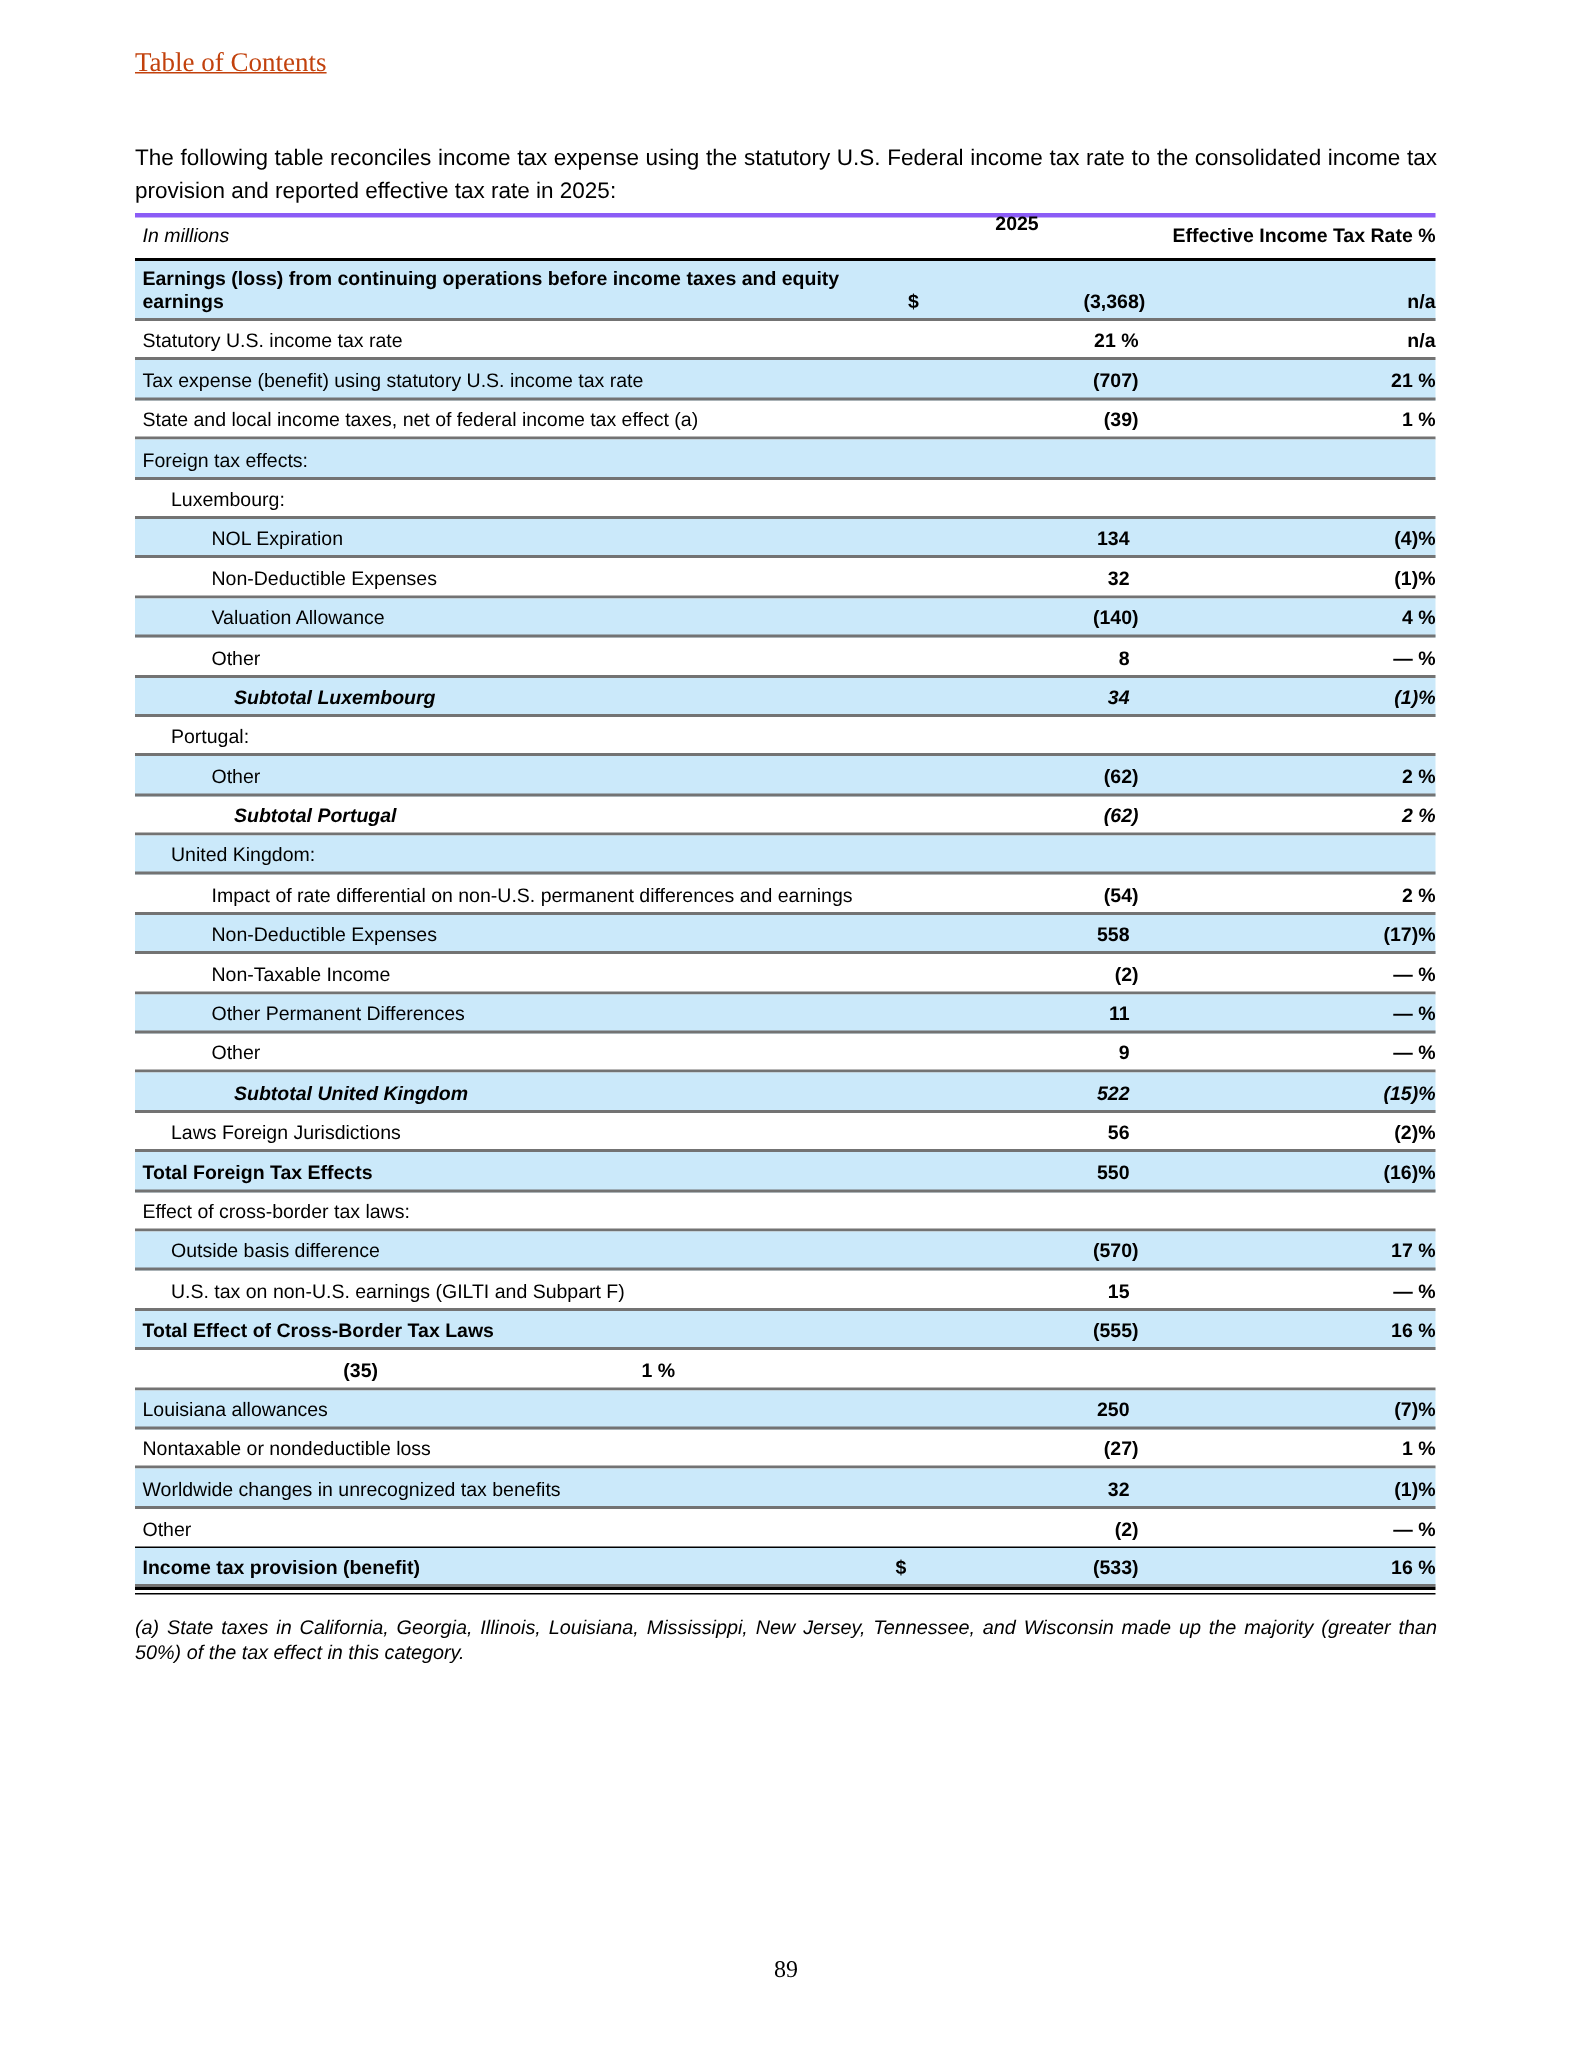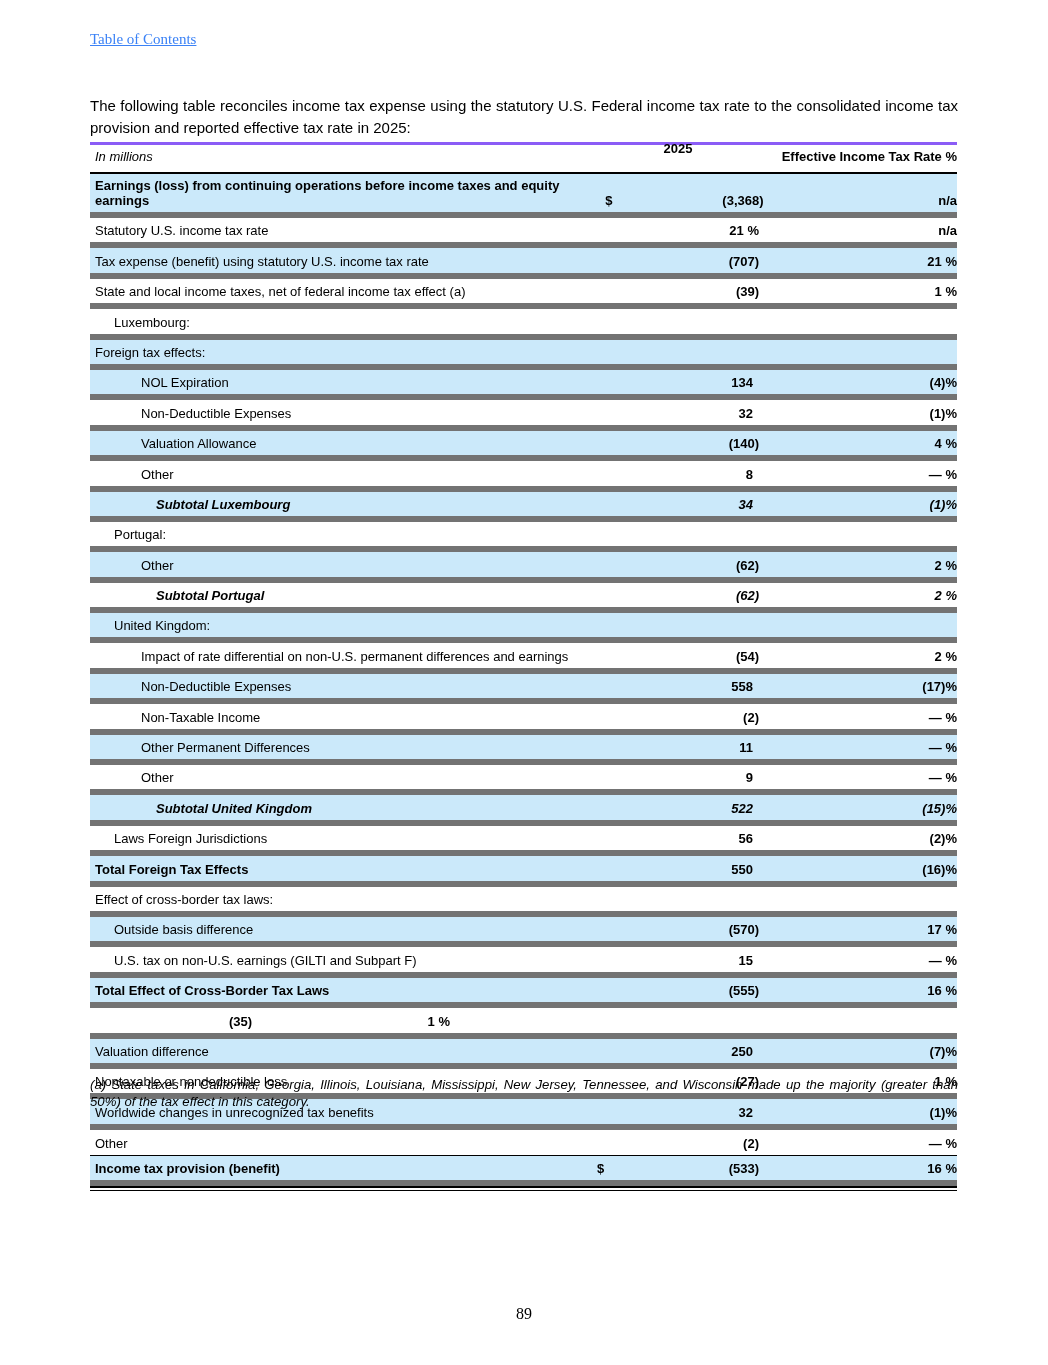--- a/index.html
+++ b/index.html
@@ -7,22 +7,22 @@
     position:relative;
     width:1048px;height:1365px;
     background:#fff;
     font-family:"Liberation Sans", sans-serif;
     color:#000;
     overflow:hidden;
   }
   .toc-link{
     position:absolute;left:90px;top:31px;
     font-family:"Liberation Serif", serif;
-    font-size:15px;
-    color:#3b82f6;
+    font-size:18px;
+    color:#c2410c;
     text-decoration:underline;
     cursor:pointer;
   }
   .intro{
     position:absolute;left:90px;top:80px;width:868px;
     font-size:15px;line-height:21.5px;
     text-align:justify;
   }
   .taxtable{
     position:absolute;left:90px;top:142px;width:867px;
@@ -34,21 +34,21 @@
     border-top:3px solid #8b5cf6;
     border-bottom:2px solid #000;
     box-sizing:content-box;
   }
   .h-label{flex:1 1 auto;font-style:italic;padding:0 0 4px 5px;}
   .h-amt{width:162px;text-align:center;font-weight:700;padding-bottom:20px;}
   .h-rate{width:198px;text-align:right;font-weight:700;padding-bottom:4px;}
   .trow{
     display:flex;align-items:flex-end;
     height:24.4px;
-    border-bottom:6px solid #737373;
+    border-bottom:2px solid #737373;
   }
   .trow.tall{height:38px;}
   .trow.shade{background:#cbe9fa;}
   .trow.rule-below{border-bottom:1.5px solid #000;height:24.9px;}
   .c-label{flex:1 1 auto;padding-bottom:4px;line-height:15px;}
   .c-cur{width:20px;text-align:left;padding-bottom:4px;font-weight:700;}
   .c-amt{width:142px;text-align:right;padding-bottom:4px;font-weight:700;}
   .c-rate{width:198px;text-align:right;padding-bottom:4px;font-weight:700;}
   .w-bold{font-weight:700;}
   .w-subtotal{font-weight:700;font-style:italic;}
@@ -102,28 +102,28 @@
           <div class="c-cur"></div>
           <div class="c-amt">(707)</div>
           <div class="c-rate">21 %</div>
         </div>
         <div class="trow w-normal">
           <div class="c-label indent-0">State and local income taxes, net of federal income tax effect (a)</div>
           <div class="c-cur"></div>
           <div class="c-amt">(39)</div>
           <div class="c-rate">1 %</div>
         </div>
+        <div class="trow w-normal shade">
+          <div class="c-label indent-0">Foreign tax effects:</div>
+          <div class="c-cur"></div>
+          <div class="c-amt"></div>
+          <div class="c-rate"></div>
+        </div>
         <div class="trow w-normal">
           <div class="c-label indent-1">Luxembourg:</div>
-          <div class="c-cur"></div>
-          <div class="c-amt"></div>
-          <div class="c-rate"></div>
-        </div>
-        <div class="trow w-normal shade">
-          <div class="c-label indent-0">Foreign tax effects:</div>
           <div class="c-cur"></div>
           <div class="c-amt"></div>
           <div class="c-rate"></div>
         </div>
         <div class="trow w-normal shade">
           <div class="c-label indent-2">NOL Expiration</div>
           <div class="c-cur"></div>
           <div class="c-amt" style="padding-right: 6px;">134</div>
           <div class="c-rate">(4)%</div>
         </div>
@@ -246,21 +246,21 @@
           <div class="c-cur"></div>
           <div class="c-amt">(555)</div>
           <div class="c-rate">16 %</div>
         </div>
         <div class="trow w-normal">
           <div class="c-cur"></div>
           <div class="c-amt">(35)</div>
           <div class="c-rate">1 %</div>
         </div>
         <div class="trow w-normal shade">
-          <div class="c-label indent-0">Valuation difference</div>
+          <div class="c-label indent-0">Louisiana allowances</div>
           <div class="c-cur"></div>
           <div class="c-amt" style="padding-right: 6px;">250</div>
           <div class="c-rate">(7)%</div>
         </div>
         <div class="trow w-normal">
           <div class="c-label indent-0">Nontaxable or nondeductible loss</div>
           <div class="c-cur"></div>
           <div class="c-amt">(27)</div>
           <div class="c-rate">1 %</div>
         </div>

